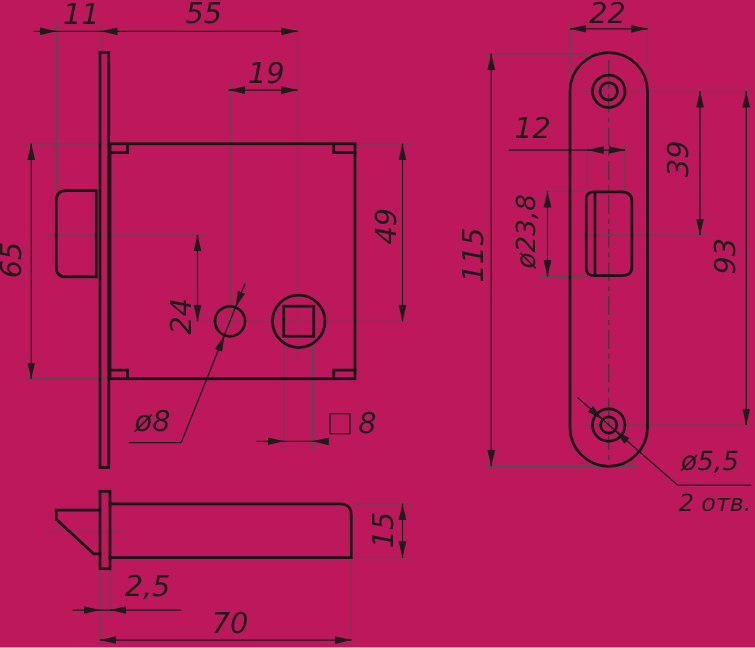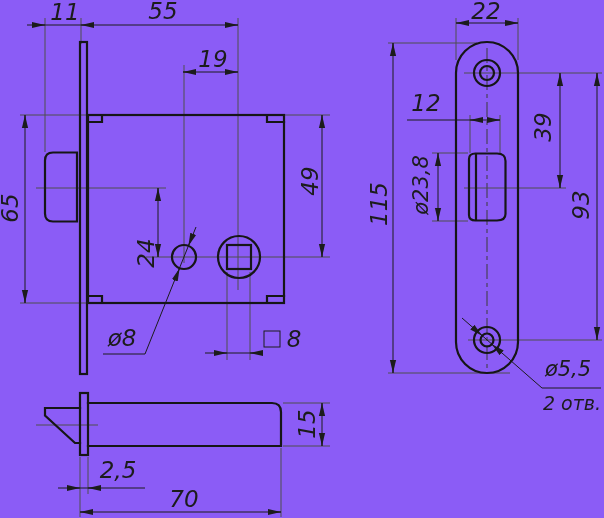--- a/index.html
+++ b/index.html
@@ -1,16 +1,16 @@
 <!DOCTYPE html>
 <html><head>
 <meta charset="utf-8">
 <style>
   html,body{margin:0;padding:0;background:#ffffff;}
-  .canvas{position:relative;width:604px;height:518px;background:#8b5cf6;overflow:hidden;}
+  .canvas{position:relative;width:604px;height:518px;background:#be185d;overflow:hidden;}
   svg{display:block;}
   .dim{font-family:"DejaVu Sans",sans-serif;font-style:italic;font-size:23px;fill:#1c1c1c;}
   .dim-m{font-family:"DejaVu Sans",sans-serif;font-style:italic;font-size:21px;fill:#1c1c1c;}
   .dim-s{font-family:"DejaVu Sans",sans-serif;font-style:italic;font-size:19px;fill:#1c1c1c;}
   .thick{stroke:#161616;stroke-width:2.2;fill:none;stroke-linecap:square;}
   .thin{stroke:#4f4f4f;stroke-width:1;fill:none;}
   .arr{stroke:#1c1c1c;stroke-width:1;fill:none;}
   .cl{stroke:#3a3a3a;stroke-width:1;fill:none;stroke-dasharray:15 4 4 4;}
 </style>
 </head>

